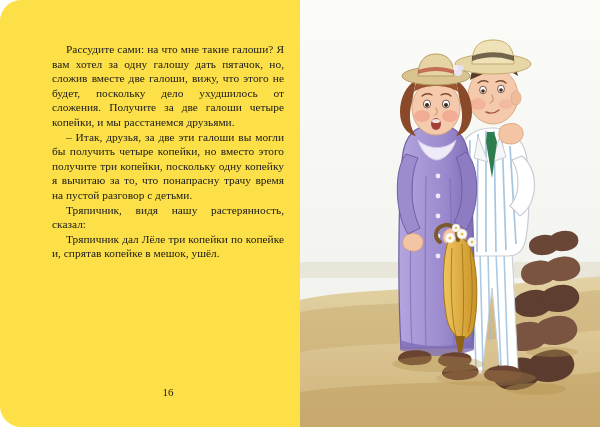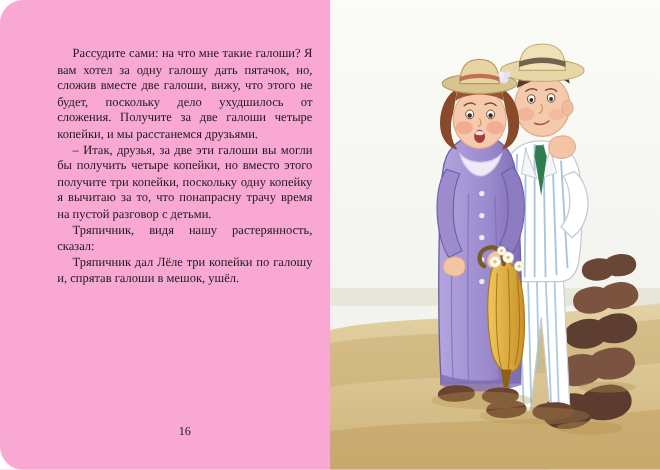--- a/index.html
+++ b/index.html
@@ -10,21 +10,21 @@
     width: 600px;
     height: 427px;
     background: #ffffff;
     font-family: "Liberation Serif", serif;
     overflow: hidden;
   }
   .page {
     position: relative;
     width: 516px;
     height: 427px;
-    background: #f9a8d4;
+    background: #fde047;
     border-radius: 21px;
   }
   .text-column {
     position: absolute;
     left: 52px;
     top: 42px;
     width: 232px;
   }
   .para {
     margin: 0;
@@ -60,21 +60,21 @@
 </style>
 </head>
 <body>
 
 <div class="page">
 
   <div class="text-column">
     <p class="para">Рассудите сами: на что мне такие галоши? Я вам хотел за одну галошу дать пятачок, но, сложив вместе две галоши, вижу, что этого не будет, поскольку дело ухудшилось от сложения. Получите за две галоши четыре копейки, и мы расстанемся друзьями.</p>
     <p class="para">– Итак, друзья, за две эти галоши вы могли бы получить четыре копейки, но вместо этого получите три копейки, поскольку одну копейку я вычитаю за то, что понапрасну трачу время на пустой разговор с детьми.</p>
     <p class="para">Тряпичник, видя нашу растерянность, сказал:</p>
-    <p class="para">Тряпичник дал Лёле три копейки по галошу и, спрятав галоши в мешок, ушёл.</p>
+    <p class="para">Тряпичник дал Лёле три копейки по копейке и, спрятав копейке в мешок, ушёл.</p>
   </div>
 
   <div class="page-number">16</div>
 
   <div class="illustration">
     <svg class="illu-svg" width="300" height="427" viewBox="0 0 300 427" xmlns="http://www.w3.org/2000/svg">
       <defs>
         <linearGradient id="gsky" x1="0" y1="0" x2="0" y2="1">
           <stop offset="0%" stop-color="#fbfbf8"></stop>
           <stop offset="100%" stop-color="#eef0ea"></stop>

